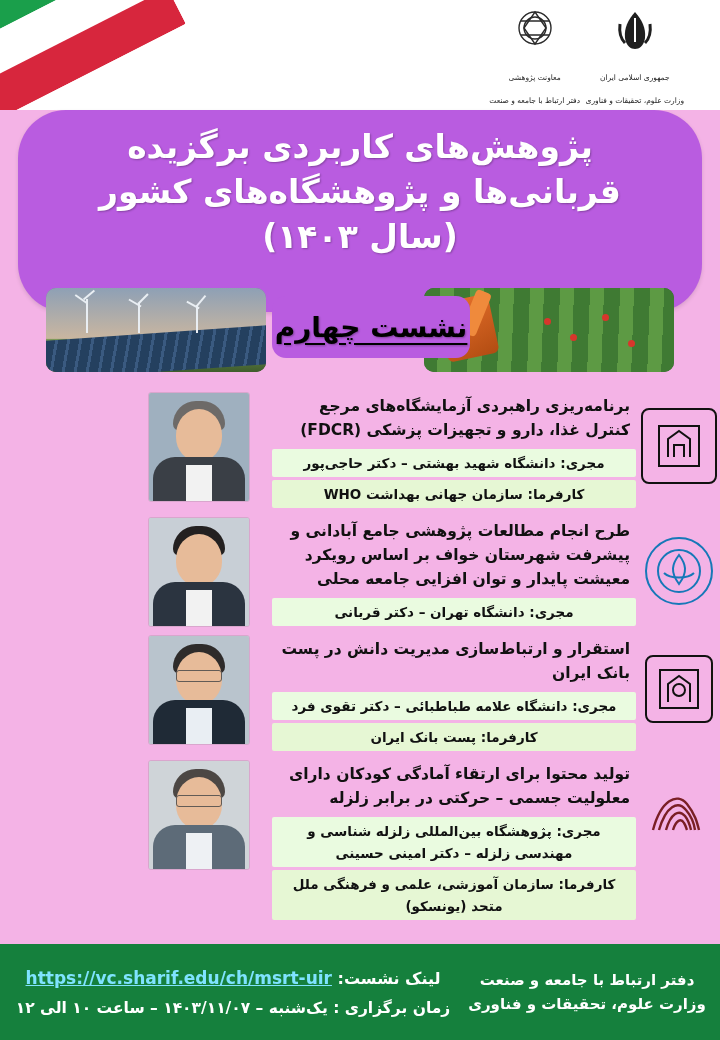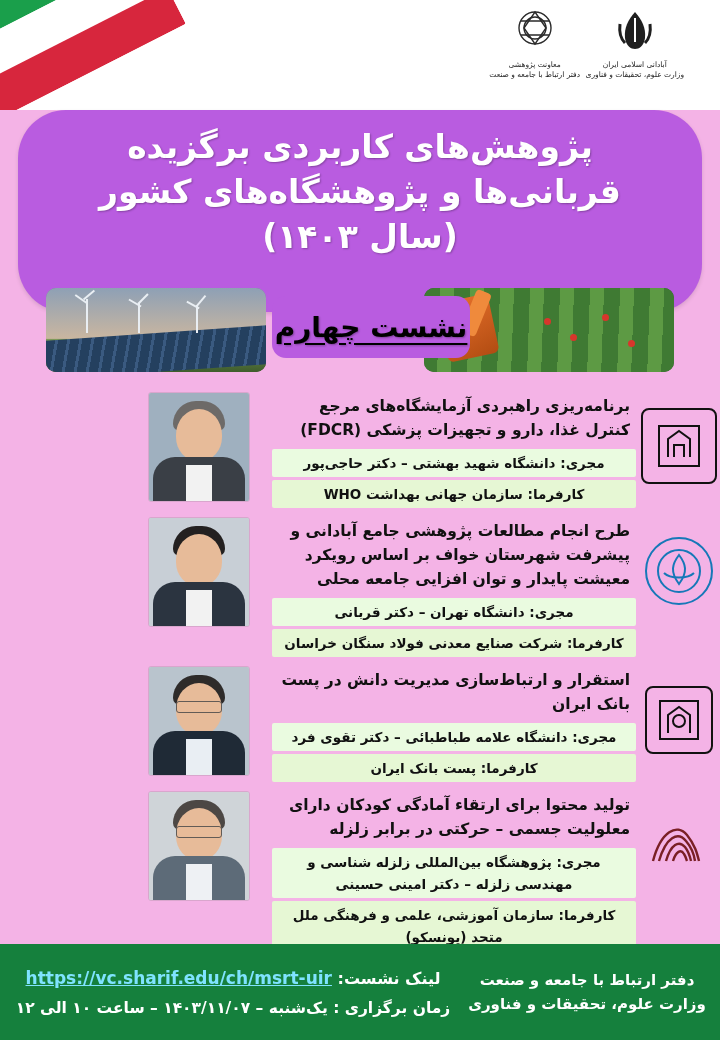--- a/index.html
+++ b/index.html
@@ -37,21 +37,21 @@
 
   .logo-block{
     position:absolute;top:8px;
     text-align:center;
     color:#111;
   }
   .logo-block .glyph{
     font-size:38px;line-height:42px;color:#2a2a2a;
   }
   .logo-block .cap{
-    font-size:7.5px;line-height:10px;margin-top:0;color:#222;
+    font-size:7.5px;line-height:10px;margin-top:13px;color:#222;
     white-space:nowrap;
   }
   #logo-msrt{right:36px;}
   #logo-office{right:140px;}
 
   
   .titlecard{
     position:absolute;top:110px;left:18px;
     width:684px;height:202px;
     background:#b95ce0;
@@ -208,21 +208,21 @@
 
     <div class="logo-block" id="logo-msrt">
       <div class="glyph">
         <svg width="46" height="44" viewBox="0 0 46 44" aria-hidden="true">
           <path d="M23 4 C16 12 12 20 13 30 C14 38 19 41 23 41 C27 41 32 38 33 30 C34 20 30 12 23 4 Z" fill="#1f1f1f"></path>
           <path d="M23 10 L23 34" stroke="#ffffff" stroke-width="2"></path>
           <path d="M8 16 C7 24 9 31 13 35" stroke="#1f1f1f" stroke-width="3" fill="none"></path>
           <path d="M38 16 C39 24 37 31 33 35" stroke="#1f1f1f" stroke-width="3" fill="none"></path>
         </svg>
       </div>
-      <div class="cap">آبادانی اسلامی ایران</div>
+      <div class="cap">جمهوری اسلامی ایران</div>
       <div class="cap">وزارت علوم، تحقیقات و فناوری</div>
     </div>
 
     <div class="logo-block" id="logo-office">
       <div class="glyph">
         <svg width="46" height="44" viewBox="0 0 46 44" aria-hidden="true">
           <g stroke="#2a2a2a" stroke-width="1.4" fill="none">
             <circle cx="23" cy="20" r="16"></circle>
             <circle cx="23" cy="20" r="11"></circle>
             <path d="M23 4 L34 20 L23 36 L12 20 Z"></path>
@@ -301,21 +301,20 @@
       <div class="photo">
         <div class="bg" style="background:#c8cfd6"></div>
         <div class="hair" style="background:#232020"></div>
         <div class="head"></div>
         <div class="body" style="background:#2b3440"></div>
         <div class="shirt"></div>
       </div>
       <div class="rowbody">
         <div class="proj-title">طرح انجام مطالعات پژوهشی جامع آبادانی و پیشرفت شهرستان خواف بر اساس رویکرد معیشت پایدار و توان افزایی جامعه محلی</div>
         <div class="band executor">مجری: دانشگاه تهران – دکتر قربانی</div>
-        <div class="band client">کارفرما: شرکت صنایع معدنی فولاد سنگان خراسان</div>
       </div>
       <div class="orglogo">
         <div class="ring" style="border-color:#1678b8;color:#1678b8;">
           <svg width="50" height="50" viewBox="0 0 50 50" aria-hidden="true">
             <circle cx="25" cy="25" r="21" fill="none" stroke="#1678b8" stroke-width="2"></circle>
             <path d="M25 9 C18 18 16 26 25 38 C34 26 32 18 25 9 Z" fill="none" stroke="#1678b8" stroke-width="2"></path>
             <path d="M10 27 C16 33 34 33 40 27" fill="none" stroke="#1678b8" stroke-width="2"></path>
           </svg>
         </div>
       </div>

